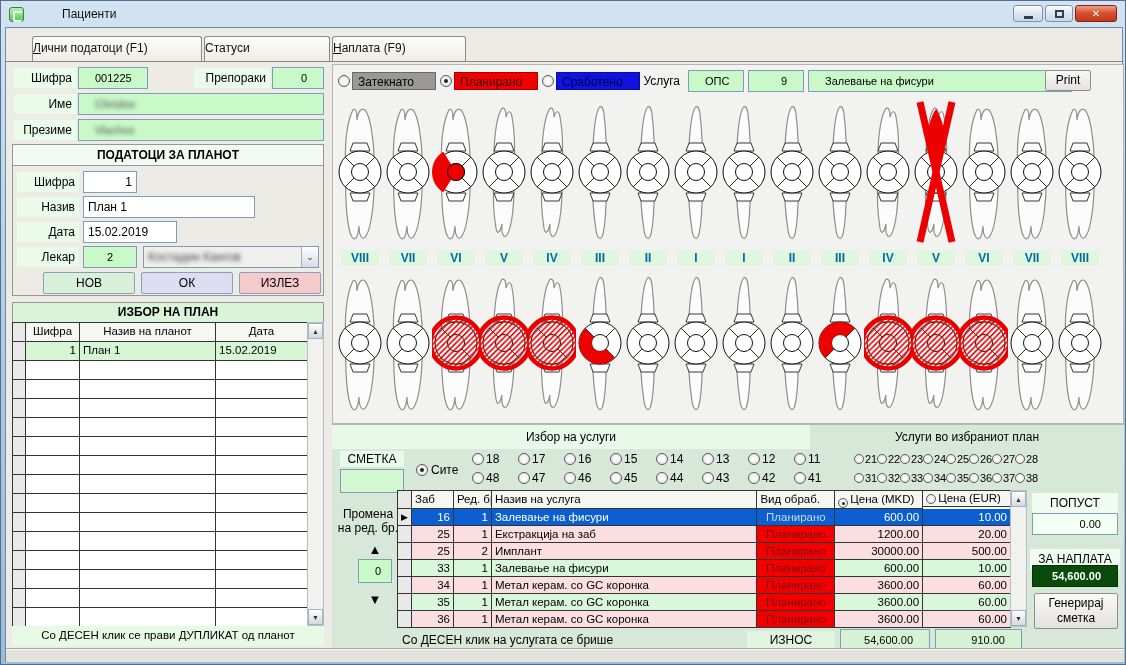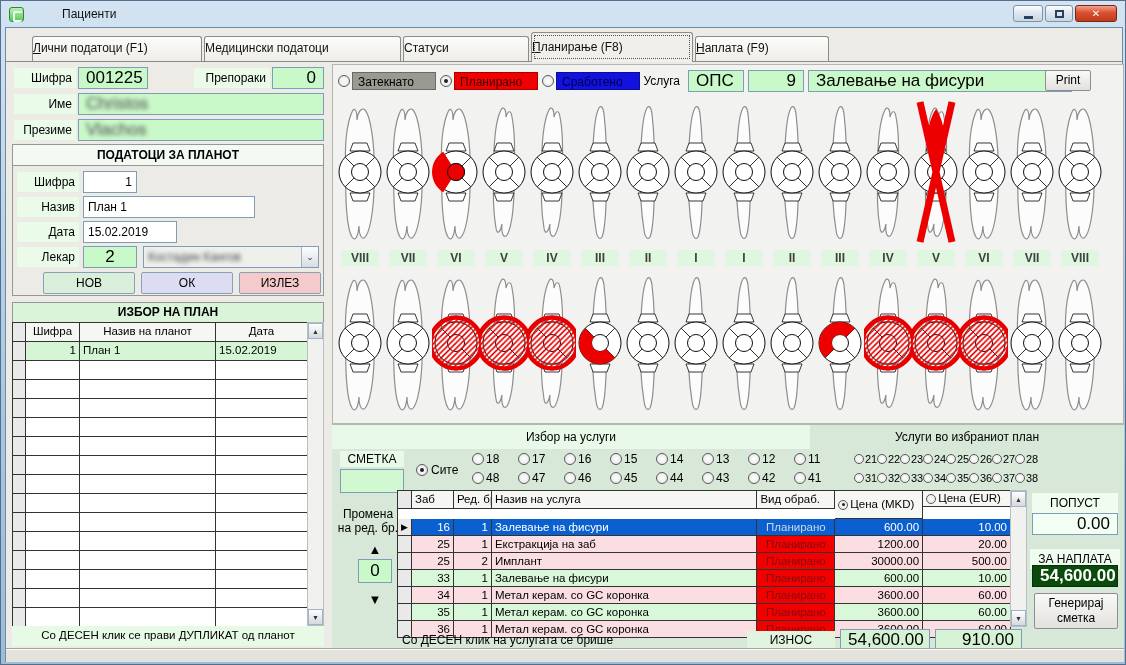--- a/index.html
+++ b/index.html
@@ -17,21 +17,21 @@
   .glyph-max{width:9px;height:8px;border:2px solid #28415f;}
   #content{position:absolute;left:4px;top:26px;width:1118px;height:635px;background:#ecebe5;border:1px solid #6b8ca9;}
   .abs{position:absolute;}
   
   #tabbar{position:absolute;left:0;top:0;width:100%;height:34px;display:flex;align-items:flex-end;padding-left:26px;border-bottom:1px solid #898989;background:#ecebe5;}
   .tab{height:25px;line-height:23px;text-align:left;font-size:12px;color:#111;border:1px solid #8a8a8a;border-bottom:none;border-radius:3px 3px 0 0;background:linear-gradient(#fcfcfb,#eeede7);margin-right:2px;}
   .tab.active{height:30px;line-height:28px;background:#f0efe9;outline:1px dotted #555;outline-offset:-4px;margin-bottom:-1px;}
   
   .chip{background:#eafbea;font-size:12px;line-height:20px;height:20px;color:#000;padding:0 4px;}
   .chip.r{text-align:right;} .chip.c{text-align:center;}
-  .gfield{background:#c9f8c9;border:1px solid #7f9db9;height:22px;line-height:20px;font-size:17px;padding:0 7px;color:#000;}
+  .gfield{background:#c9f8c9;border:1px solid #7f9db9;height:22px;line-height:20px;font-size:11px;padding:0 16px;color:#000;}
   .wfield{background:#fff;border:1px solid #7f9db9;height:22px;line-height:20px;font-size:12px;padding:0 4px;color:#000;}
   .right{text-align:right;} .center{text-align:center;}
   .blur{filter:blur(2px);color:#4a4a4a;}
   .btn{border:1px solid #8aa0b8;border-radius:2px;height:22px;line-height:20px;text-align:center;font-size:12px;color:#000;}
   .radio{display:inline-block;width:12px;height:12px;border-radius:50%;border:1px solid #5a5a5a;background:radial-gradient(#ffffff,#e2e2e2);position:relative;flex:none;}
   .radio.sel::after{content:"";position:absolute;left:3px;top:3px;width:4px;height:4px;border-radius:50%;background:#222;}
   .radio.sm{width:10px;height:10px;} .radio.sm.sel::after{left:2.5px;top:2.5px;width:3px;height:3px;}
   
   #plan-panel{border:1px solid #979797;}
   #plan-panel-title{border-bottom:1px solid #979797;background:#f3faf3;font-weight:bold;font-size:12px;text-align:center;line-height:20px;height:21px;}
@@ -44,21 +44,21 @@
   .vscroll{background:#f1f1ef;border:1px solid #bdbdbd;display:flex;flex-direction:column;justify-content:space-between;}
   .sb{height:16px;background:linear-gradient(#fefefe,#d5d9dd);border:1px solid #9db3c8;font-size:7px;color:#333;display:flex;align-items:center;justify-content:center;}
   .hintbar{background:#e6fae6;font-size:11.5px;text-align:center;line-height:19px;}
   
   #chart-area{background:#f2f2f1;border:1px solid #b4b4b0;}
   .statchip{height:18px;line-height:18px;padding:0 5px;font-size:12px;border:1px solid rgba(0,0,0,.3);flex:none;}
   .teeth-row{display:flex;}
   .tooth-cell{width:48px;height:150px;flex:none;}
   #teeth-labels{display:flex;}
   .tlabel-cell{width:48px;display:flex;justify-content:center;flex:none;}
-  .tlabel{background:#dff6df;font-weight:bold;font-size:12px;line-height:16px;height:16px;min-width:38px;text-align:center;color:#404040;}
+  .tlabel{background:#dff6df;font-weight:bold;font-size:12px;line-height:16px;height:16px;min-width:38px;text-align:center;color:#0369a1;}
   
   #services-panel{background:#d8e8d8;border-top:1px solid #a9bfa9;}
   .svc-tab{font-size:12px;text-align:center;line-height:24px;height:24px;}
   .toothgrid{display:grid;}
   .tg-item{display:flex;align-items:center;gap:2px;font-size:12px;color:#000;}
   .tg-item.compact{font-size:11px;gap:1px;}
   .srow-selected{background:#0a60d0;color:#fff;}
   .srow-pink{background:#fbdee1;color:#000;}
   .srow-green{background:#d9f7d9;color:#000;}
   .status-red{background:#f20000;color:#7e0d0d;}
@@ -89,23 +89,21 @@
       <div class="wbtn max">
           <div class="glyph-max"></div>
         </div>
       <div class="wbtn close">✕</div>
     </div>
   </div>
 
   <div id="content">
     <div id="tabbar">
         <div class="tab" style="width: 170px;"><u>Л</u>ични податоци (F1)</div>
-        <div class="tab" style="width: 197px;">Медицински податоци</div>
         <div class="tab" style="width: 126px;">Статуси</div>
-        <div class="tab active" style="width: 162px;"><u>П</u>ланирање (F8)</div>
         <div class="tab" style="width: 134px;"><u>Н</u>аплата (F9)</div>
       </div>
 
     <div class="chip r abs" style="left:8px;top:40px;width:62px">Шифра</div>
     <div class="gfield abs" style="left:72px;top:39px;width:70px">001225</div>
     <div class="chip r abs" style="left:188px;top:40px;width:76px">Препораки</div>
     <div class="gfield right abs" style="left:266px;top:39px;width:52px">0</div>
     <div class="chip r abs" style="left:8px;top:66px;width:62px">Име</div>
     <div class="gfield abs" style="left:72px;top:65px;width:246px"><span class="blur">Christos</span></div>
     <div class="chip r abs" style="left:8px;top:92px;width:62px">Презиме</div>
@@ -731,21 +729,21 @@
       <div class="gfield center abs" style="left:26px;top:134px;width:34px;height:24px;line-height:22px">0</div>
       <div class="spin abs" style="left:26px;top:168px;width:34px">▼</div>
 
       <div id="svc-table" class="tbl abs" style="left:65px;top:65px;width:614px">
           <div class="trow">
             <div class="tcell head mark" style="width: 14px; height: 18px;"></div>
             <div class="tcell head" style="width: 42px; height: 18px;">Заб</div>
             <div class="tcell head" style="width: 38px; height: 18px;">Ред. бр.</div>
             <div class="tcell head" style="width: 266px; height: 18px;">Назив на услуга</div>
             <div class="tcell head" style="width: 78px; height: 18px;">Вид обраб.</div>
-            <div class="tcell head" style="width: 88px; height: 28px; display: flex; align-items: center; gap: 2px;">
+            <div class="tcell head" style="width: 88px; height: 18px; display: flex; align-items: flex-end; gap: 2px;">
               <span class="radio sm sel"></span>
               <span>Цена (MKD)</span>
             </div>
             <div class="tcell head" style="width: 88px; height: 16px; display: flex; align-items: center; gap: 2px;">
               <span class="radio sm"></span>
               <span>Цена (EUR)</span>
             </div>
           </div>
           <div class="trow srow-selected">
             <div class="tcell mark center" style="width: 14px; height: 17px; line-height: 16px; font-size: 9px; color: rgb(0, 0, 0);">▶</div>

